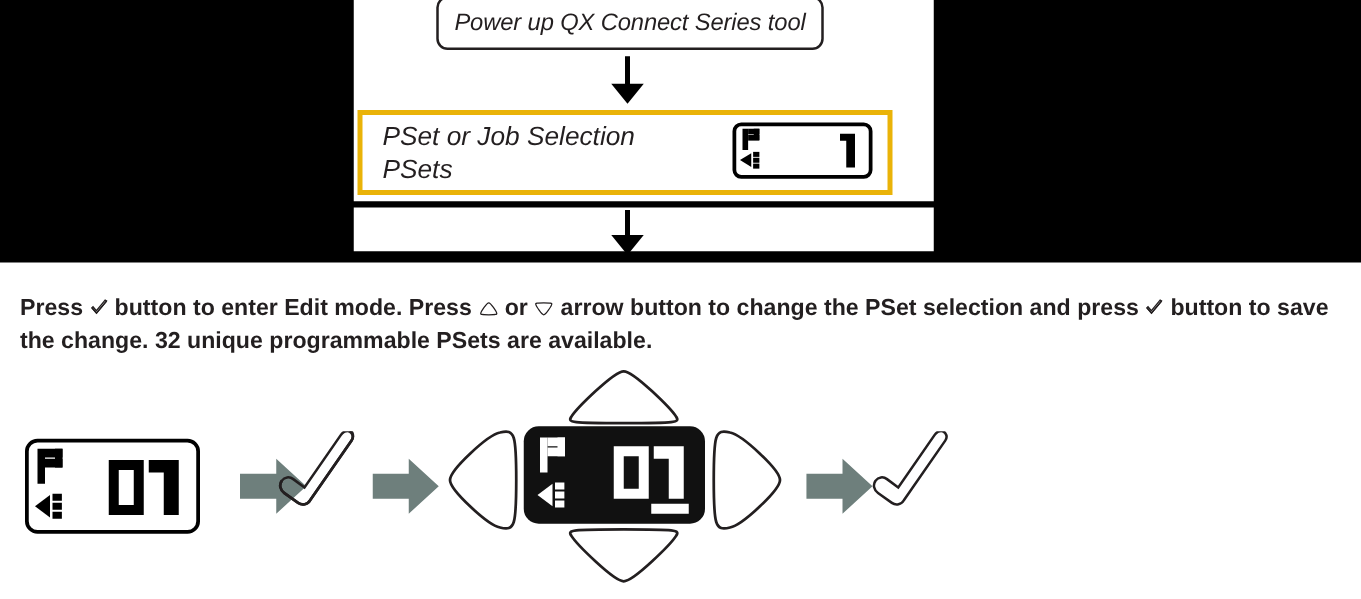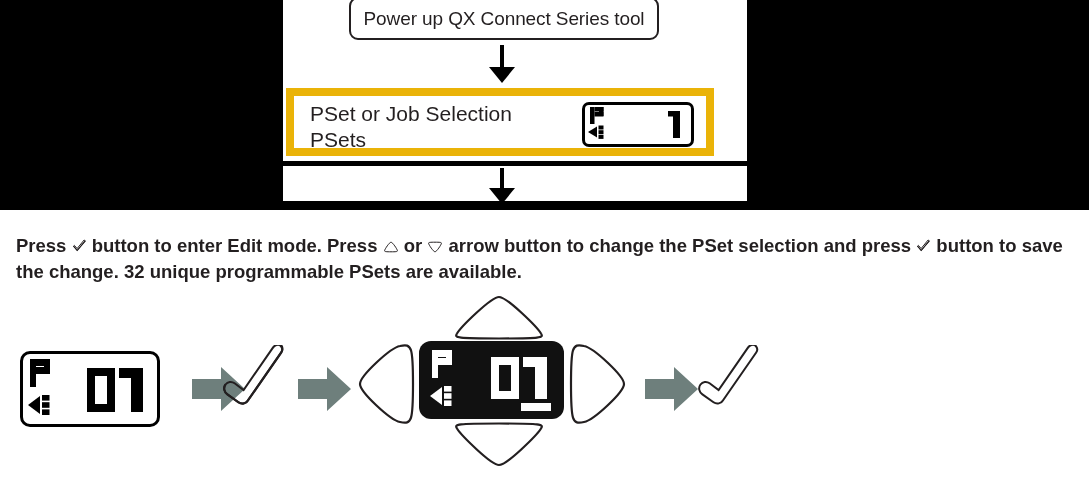--- a/index.html
+++ b/index.html
@@ -8,20 +8,21 @@
     background:#ffffff;
     font-family:"Liberation Sans","DejaVu Sans",sans-serif;
     overflow:hidden;
     position:relative;
   }
 
   
   #top-band{
     position:absolute;left:0;top:0;width:1089px;height:210px;
     background:#000000;
+    font-style:italic;
   }
   #flow-col-upper{
     position:absolute;left:283px;top:0;width:464px;height:161px;
     background:#ffffff;
   }
   #flow-col-lower{
     position:absolute;left:283px;top:166px;width:464px;height:35px;
     background:#ffffff;
   }
 
@@ -49,21 +50,21 @@
   #arrow1{left:489px;top:45px;height:38px;}
   #arrow1 .shaft{height:24px;}
   #arrow1 .head{top:22px;}
   #arrow2{left:489px;top:168px;height:36px;}
   #arrow2 .shaft{height:22px;}
   #arrow2 .head{top:20px;}
 
   
   #pset-box{
     position:absolute;left:286px;top:88px;width:428px;height:68px;
-    border:8px solid #eab308;background:#ffffff;box-sizing:border-box;
+    border:4px solid #eab308;background:#ffffff;box-sizing:border-box;
   }
   #pset-box .label{
     position:absolute;left:16px;top:5px;width:270px;
     font-size:21px;line-height:26px;color:#231f20;
   }
   
   #mini-lcd{
     position:absolute;right:12px;top:6px;width:112px;height:45px;
     border:3px solid #000;border-radius:7px;background:#fff;
     box-sizing:border-box;

